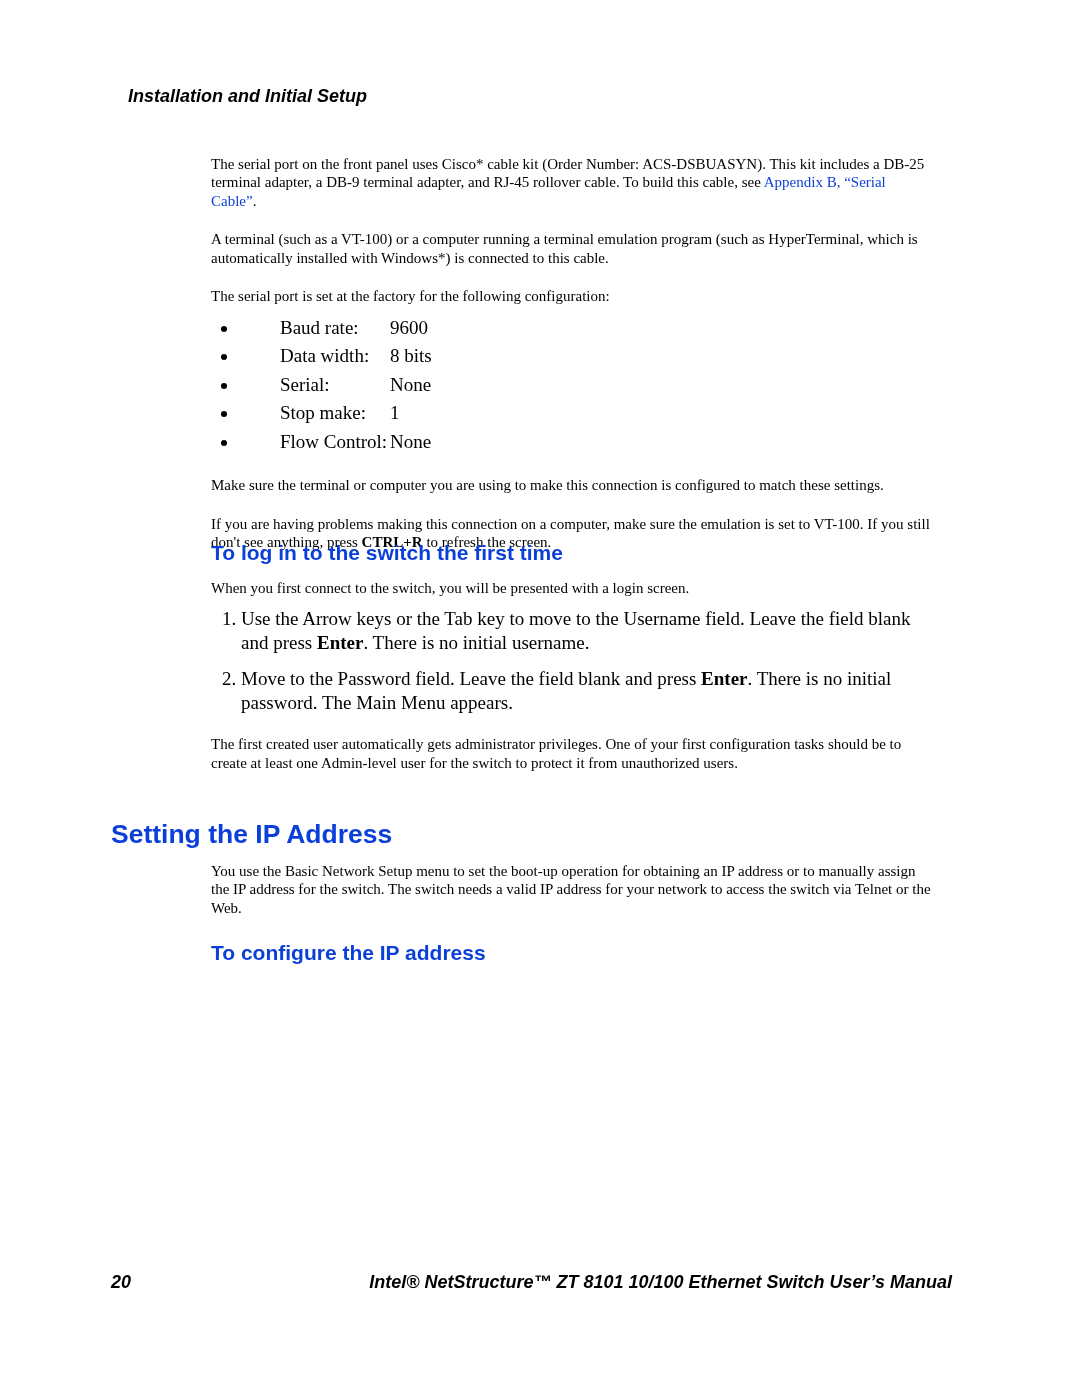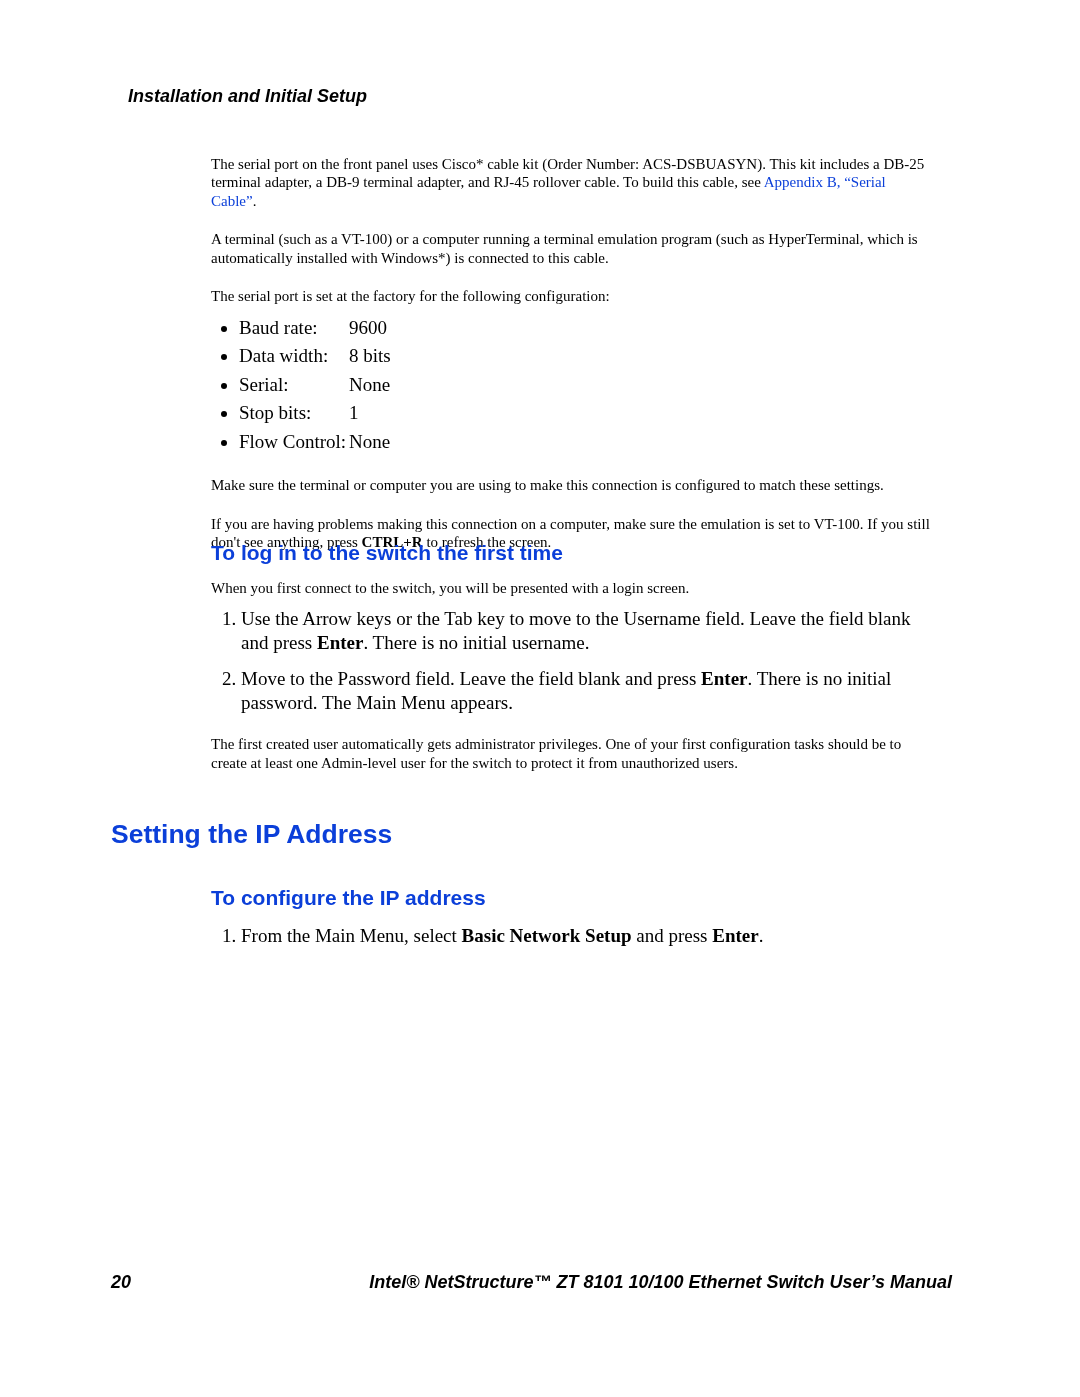--- a/index.html
+++ b/index.html
@@ -45,21 +45,21 @@
     line-height: 1.5;
   }
   .bullets li {
     list-style: disc;
     margin: 0;
     padding: 0;
   }
   .kv {
     display: inline-block;
   }
-  .kv .k { display: inline-block; width: 110px; }
+  .kv .k { display: inline-block; width: 110px; margin-left: 41px; }
   .ol {
     margin: 6px 0 20px 0;
     padding: 0 0 0 30px;
     font-size: 19px;
     line-height: 1.26;
   }
   .ol li {
     margin: 0 0 12px 0;
   }
   .h3 {
@@ -103,21 +103,21 @@
     <p class="para">
       <span>The serial port on the front panel uses Cisco* cable kit (Order Number: ACS-DSBUASYN). This kit includes a DB-25 terminal adapter, a DB-9 terminal adapter, and RJ-45 rollover cable. To build this cable, see </span><span class="link">Appendix B, “Serial Cable”</span><span>.</span>
     </p>
     <p class="para">A terminal (such as a VT-100) or a computer running a terminal emulation program (such as HyperTerminal, which is automatically installed with Windows*) is connected to this cable.</p>
     <p class="para" style="margin-bottom:8px;">The serial port is set at the factory for the following configuration:</p>
 
     <ul class="bullets">
       <li><span class="kv"><span class="k">Baud rate:</span><span>9600</span></span></li>
       <li><span class="kv"><span class="k">Data width:</span><span>8 bits</span></span></li>
       <li><span class="kv"><span class="k">Serial:</span><span>None</span></span></li>
-      <li><span class="kv"><span class="k">Stop bits:</span><span>1</span></span></li>
+      <li><span class="kv"><span class="k">Stop make:</span><span>1</span></span></li>
       <li><span class="kv"><span class="k">Flow Control:</span><span>None</span></span></li>
     </ul>
 
     <p class="para">Make sure the terminal or computer you are using to make this connection is configured to match these settings.</p>
     <p class="para">
       <span>If you are having problems making this connection on a computer, make sure the emulation is set to VT-100. If you still don't see anything, press </span><b>CTRL+R</b><span> to refresh the screen.</span>
     </p>
   </div>
 
   <div class="body-col" style="top:541px;">
@@ -130,26 +130,22 @@
       <li>
         <span>Move to the Password field. Leave the field blank and press </span><b>Enter</b><span>. There is no initial password. The Main Menu appears.</span>
       </li>
     </ol>
     <p class="para">The first created user automatically gets administrator privileges. One of your first configuration tasks should be to create at least one Admin-level user for the switch to protect it from unauthorized users.</p>
   </div>
 
   <div class="h2" style="top:819px;">Setting the IP Address</div>
 
   <div class="body-col" style="top:862px;">
+    <p class="para">You use the Basic Network Setup menu to set the boot-up operation for obtaining an IP address or to manually assign the IP address for the switch. The switch needs a valid IP address for your network to access the switch via Telnet or the Web.</p>
     <div class="h3" style="margin-top:24px;">To configure the IP address</div>
-    <ol class="ol">
-      <li>
-        <span>From the Main Menu, select </span><b>Basic Network Setup</b><span> and press </span><b>Enter</b><span>.</span>
-      </li>
-    </ol>
   </div>
 
   <div class="footer">
     <span>20</span>
     <span>Intel® NetStructure™  ZT 8101 10/100 Ethernet Switch User’s Manual</span>
   </div>
 
 </div>
 
 </body></html>

